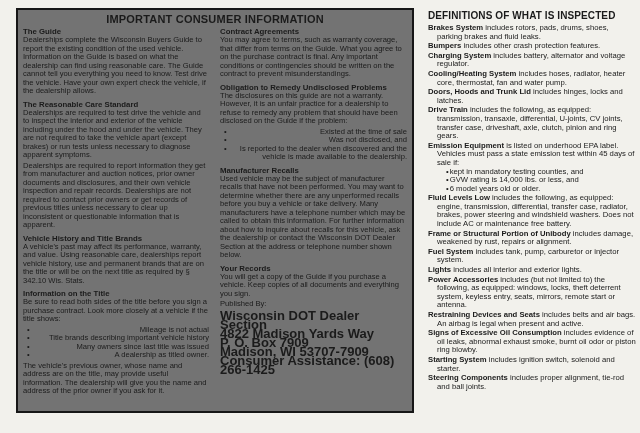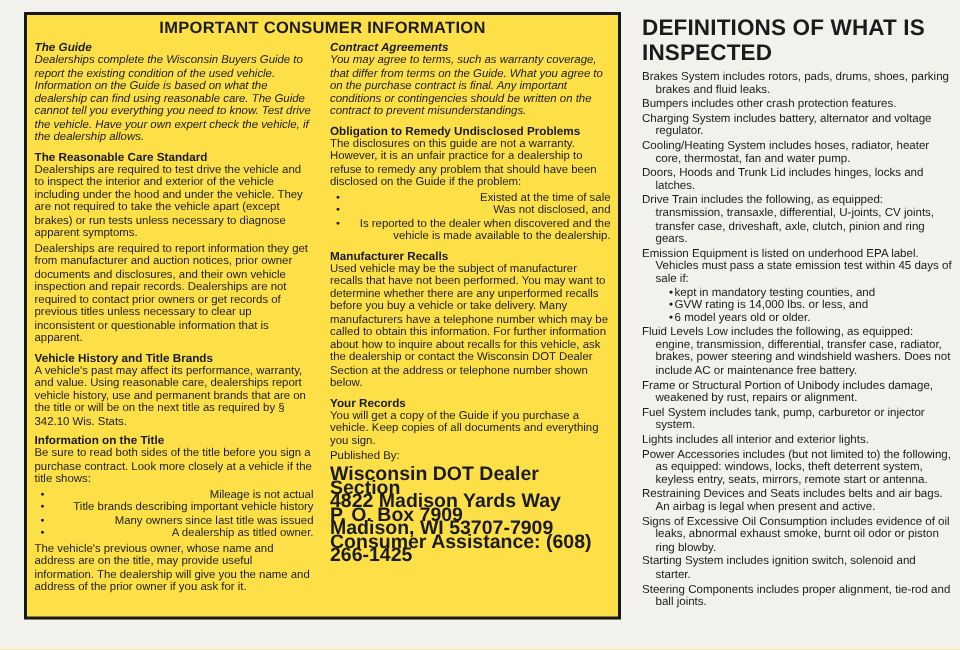--- a/index.html
+++ b/index.html
@@ -4,47 +4,47 @@
 <style>
   html,body{margin:0;padding:0;}
   body{
     width:640px;height:433px;overflow:hidden;position:relative;
     background:#f2f1ec;color:#1b1b1b;
     font-family:"Liberation Sans","DejaVu Sans",sans-serif;
     -webkit-font-smoothing:antialiased;
   }
   .info-box{
     position:absolute;left:16px;top:8px;width:398px;height:405px;
-    border:2px solid #171717;background:#fde047;box-sizing:border-box;
+    border:2px solid #171717;background:#737373;box-sizing:border-box;
     padding:2px 5px 0 5px;
   }
   .box-header{
     text-align:center;font-weight:bold;font-size:11px;letter-spacing:.2px;
     padding:1px 0 2px 0;
   }
   .cols{display:flex;gap:11px;}
   .col-left{width:186px;flex:none;}
   .col-mid{flex:1;min-width:0;}
   .sec{margin-top:4px;}
-  .sec:first-child{margin-top:0;font-style:italic;}
+  .sec:first-child{margin-top:0;}
   .sec-heading{font-weight:bold;font-size:7.8px;line-height:9px;}
   .p{font-size:7.6px;line-height:8.5px;margin:0 0 2px 0;}
   .bullets{margin:0 0 2px 0;}
   .bullet{font-size:7.6px;line-height:8.5px;padding-left:11px;position:relative;text-align:right;}
   .bullet::before{content:"•";position:absolute;left:4px;}
   .pub-line{font-size:13px;line-height:9px;font-weight:bold;}
   .defs{
     position:absolute;left:428px;top:6px;width:208px;
   }
-  .defs-header{font-weight:bold;font-size:15px;letter-spacing:.1px;margin:4px 15px 3px 0;}
+  .defs-header{font-weight:bold;font-size:10px;letter-spacing:.1px;margin:4px 15px 3px 0;}
   .def-entry{
     font-size:7.7px;line-height:8.6px;
     padding-left:9px;text-indent:-9px;margin-bottom:1px;
   }
-  .def-term{font-weight:normal;}
+  .def-term{font-weight:bold;}
   .def-bullet{padding-left:3px;text-indent:0;position:relative;font-size:7.7px;line-height:8.6px;}
   .def-bullet::before{content:"•";margin-right:1px;}
   .def-bullets{padding-left:6px;text-indent:0;}
 </style>
 </head>
 <body>
 
 <div class="info-box">
   <div class="box-header">IMPORTANT CONSUMER INFORMATION</div>
   <div class="cols">

